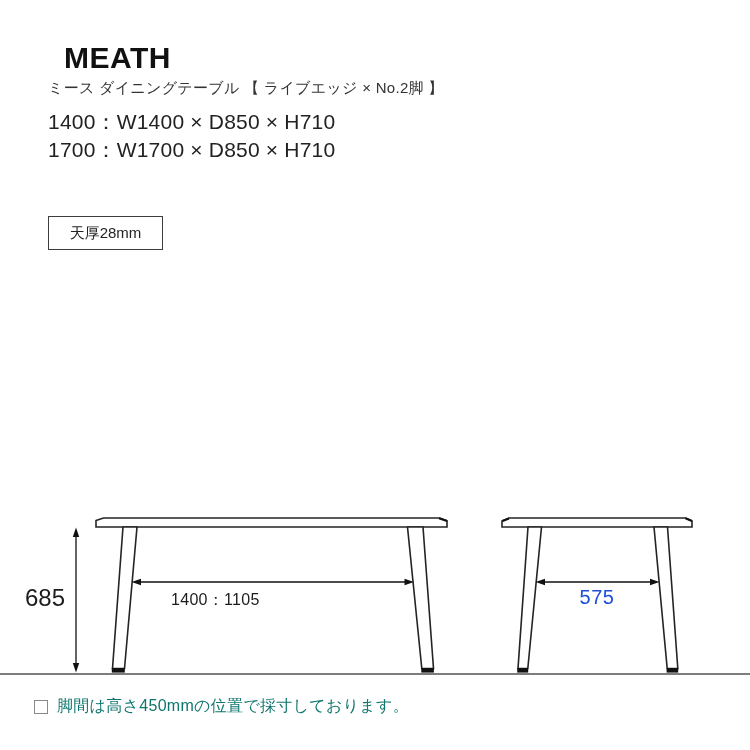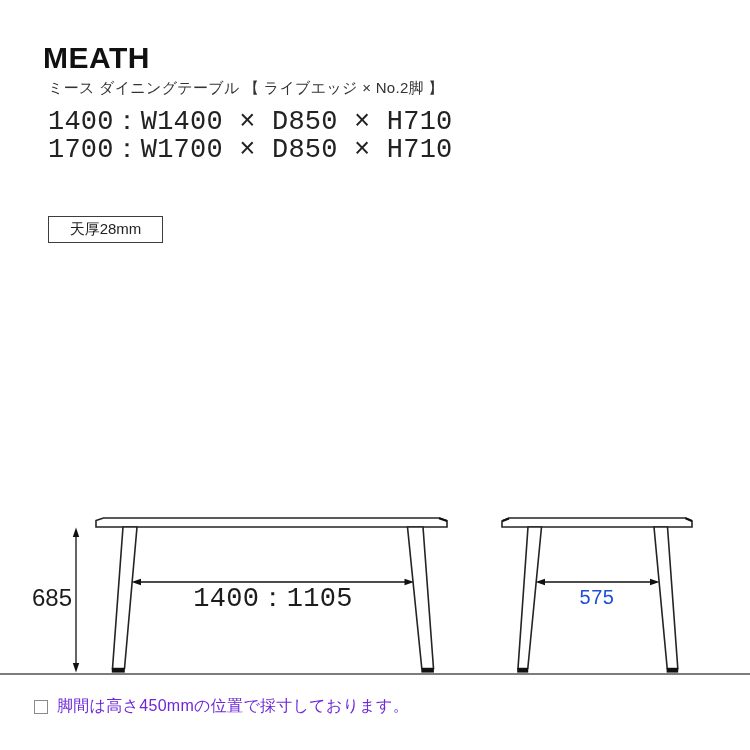--- a/index.html
+++ b/index.html
@@ -3,51 +3,50 @@
 <meta charset="utf-8">
 <style>
   html,body{margin:0;padding:0;}
   body{
     width:750px;height:750px;position:relative;background:#ffffff;
     font-family:"Liberation Sans","DejaVu Sans",sans-serif;
     color:#1e1e1e;overflow:hidden;
   }
   .abs{position:absolute;}
   .page-title{
-    left:43px;top:41px;font-size:30px;font-weight:bold;
+    left:64px;top:41px;font-size:30px;font-weight:bold;
     letter-spacing:0.5px;color:#111;line-height:34px;
   }
   .subtitle{
     left:48px;top:72px;font-size:15px;color:#333;line-height:20px;
     letter-spacing:0.3px;
     margin-top:6px;
   }
   .specs{
-    left:48px;top:108px;font-size:27px;color:#222;line-height:28px;
+    left:48px;top:108px;font-size:21px;color:#222;line-height:28px;
     letter-spacing:0.2px;
-    font-family:Liberation Mono, monospace;
   }
   .thickness-box{
-    left:48px;top:216px;width:115px;height:27px;box-sizing:border-box;
+    left:48px;top:216px;width:115px;height:34px;box-sizing:border-box;
     border:1.5px solid #3d3d3d;display:flex;align-items:center;justify-content:center;
     font-size:15px;color:#222;
   }
   .drawing-svg{left:0;top:500px;width:750px;height:190px;}
   .dim-label{font-size:24px;color:#1c1c1c;}
-  .height-label{left:18px;top:584px;width:54px;text-align:right;font-size:24px;}
+  .height-label{left:18px;top:584px;width:54px;text-align:center;font-size:24px;}
   .gap-labels-front{
-    left:171px;top:586px;width:204px;text-align:center;
-    font-size:27px;line-height:27px;color:#1c1c1c;letter-spacing:0.3px;font-family:Liberation Mono, monospace;
+    left:171px;top:586px;width:204px;text-align:left;
+    font-size:16px;line-height:27px;color:#1c1c1c;letter-spacing:0.3px;
   }
   .gap-label-side{
     left:549px;top:586px;width:96px;text-align:center;
     font-size:20px;color:#1d4ed8;letter-spacing:0.5px;
   }
   .footnote{
-    left:34px;top:696px;font-size:16px;color:#6d28d9;letter-spacing:0.3px;
+    left:34px;top:696px;font-size:16px;color:#0f766e;letter-spacing:0.3px;
     display:flex;align-items:center;
   }
   .footnote .sq{
     display:inline-block;width:12px;height:12px;border:1.5px solid #8a8a8a;
     margin-right:9px;flex:0 0 auto;
   }
 </style>
 </head>
 <body>
 

